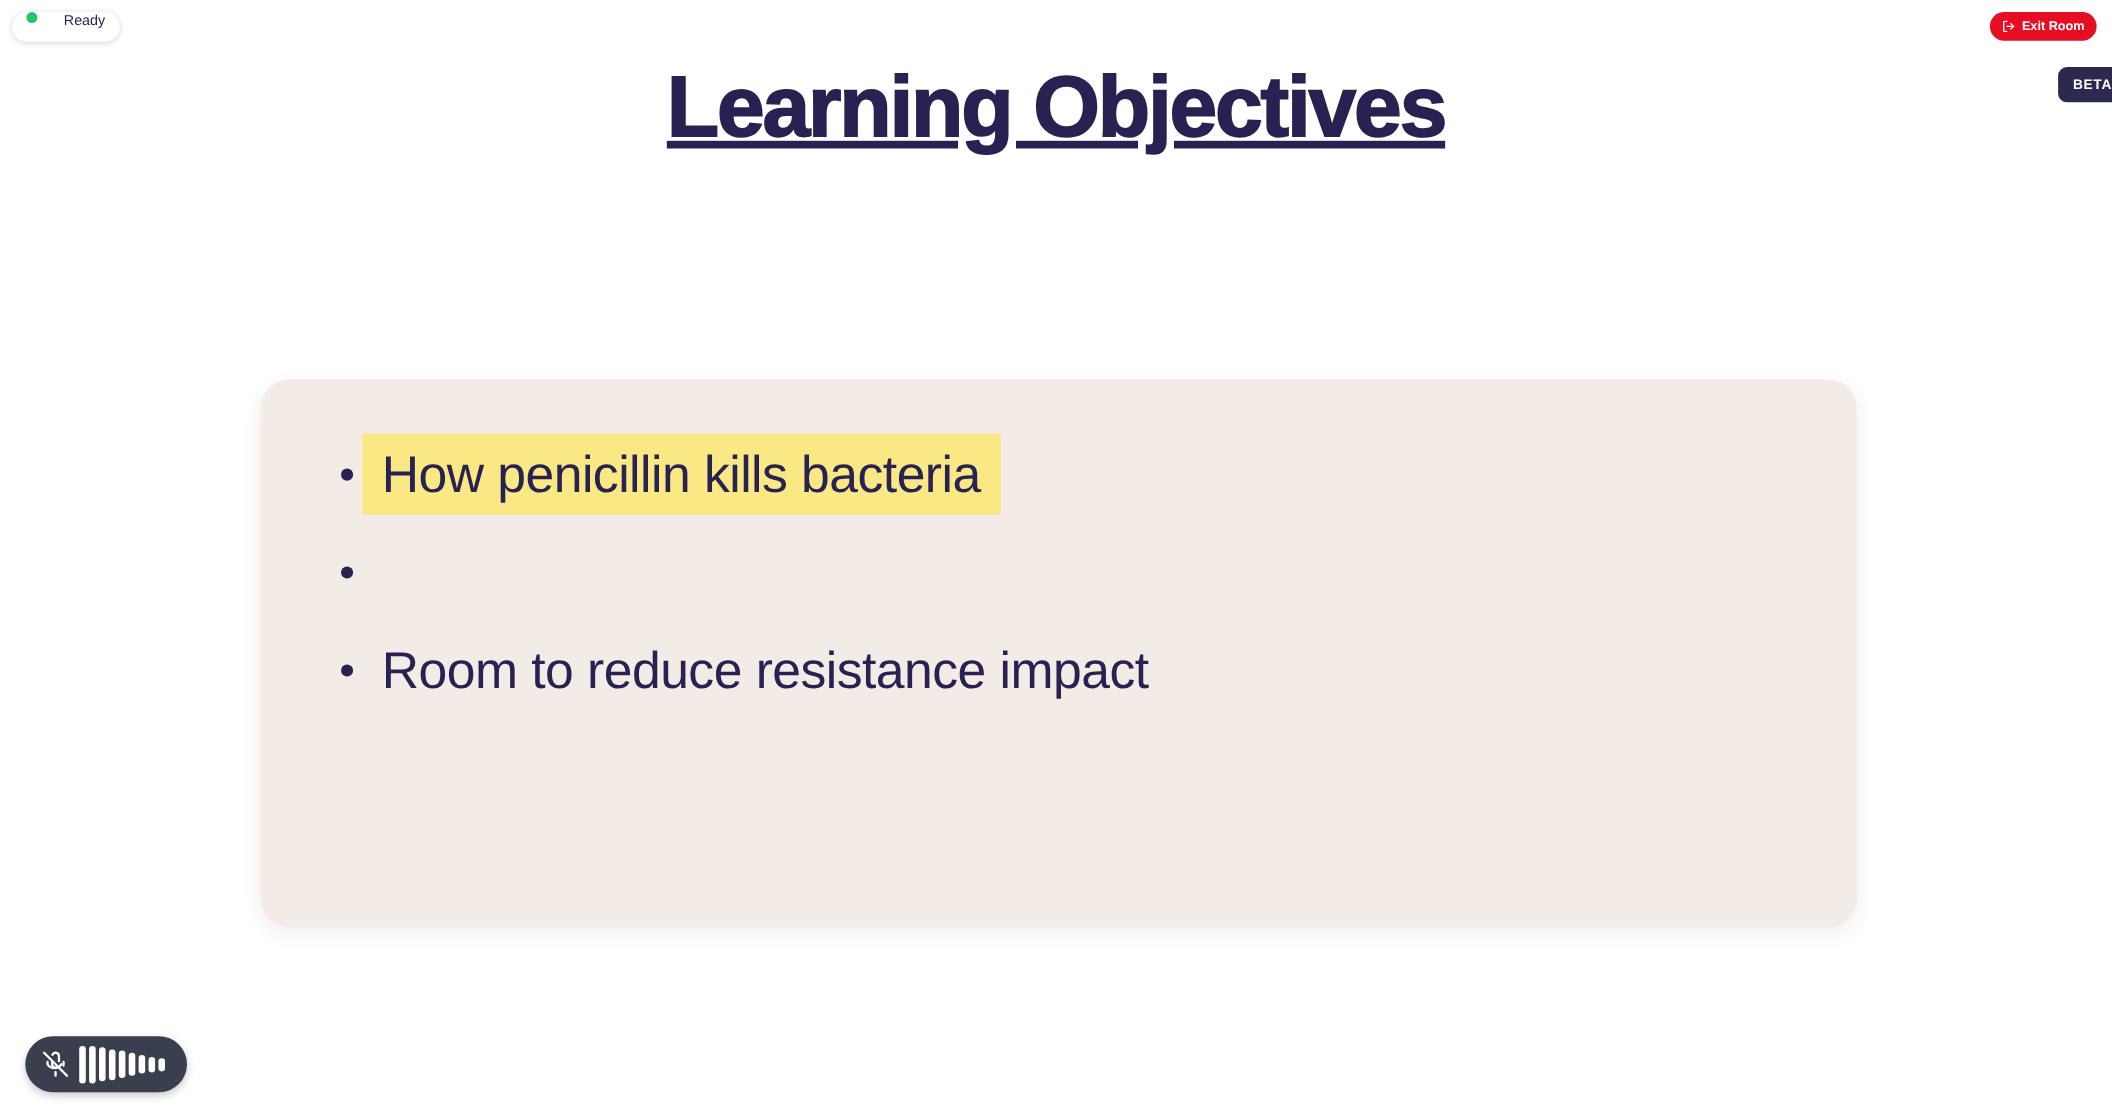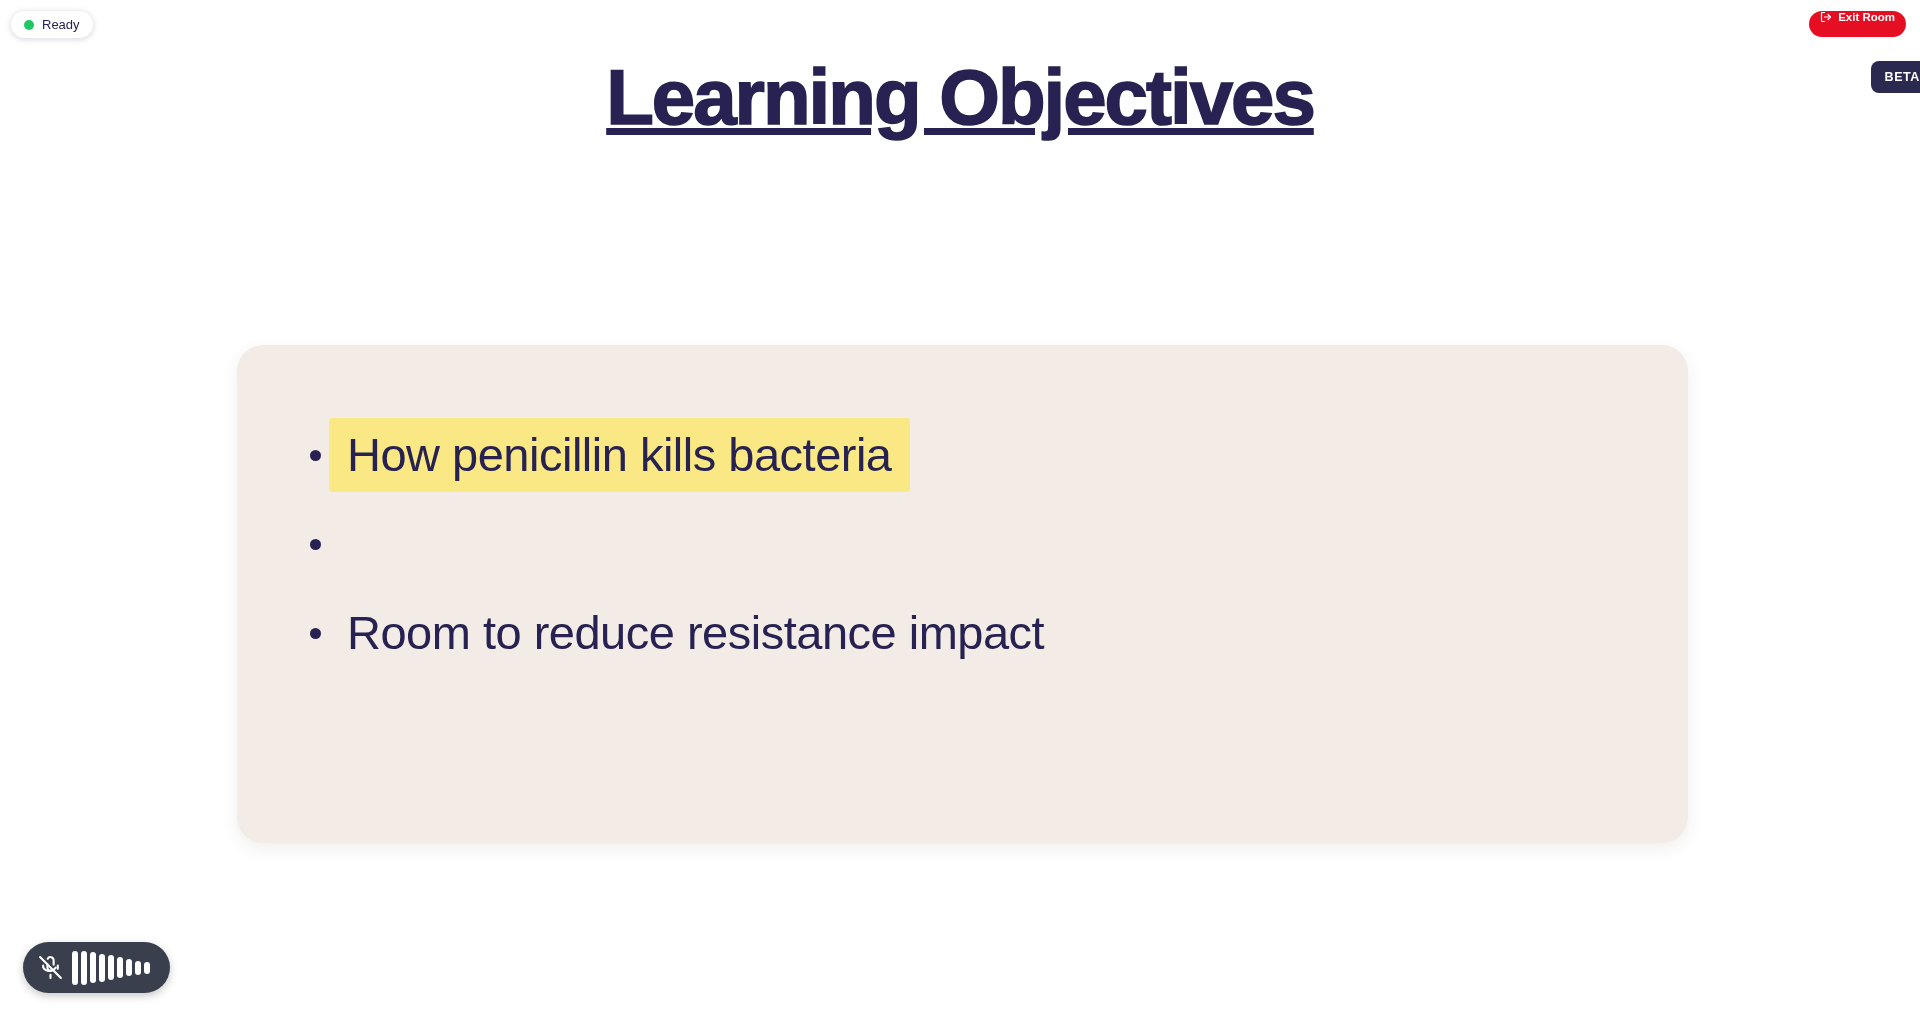--- a/index.html
+++ b/index.html
@@ -10,32 +10,32 @@
     overflow:hidden;
     font-family:"Liberation Sans", sans-serif;
   }
 
   
   .ready-badge {
     position:absolute; left:11px; top:11px;
     height:27px; padding:0 13px;
     background:#ffffff; border-radius:14px;
     box-shadow:0 1px 6px rgba(40,40,80,.20);
-    display:flex; align-items:center; gap:8px;
+    display:flex; gap:24px;
   }
   .ready-dot { width:10px; height:10px; border-radius:50%; background:var(--ready-green); }
   .ready-label { font-size:13px; color:var(--navy); font-weight:500; }
 
   
   .exit-button {
     position:absolute; top:11px; right:14px;
     height:26px; padding:0 11px;
     background:var(--exit-red); color:#fff;
     border:none; border-radius:13px;
-    display:flex; align-items:flex-start; gap:6px;
+    display:flex; align-items:center; gap:6px;
     font-family:"Liberation Sans", sans-serif;
     font-size:11.5px; font-weight:700; cursor:pointer;
   }
   .exit-button svg { width:12px; height:12px; stroke:#fff; fill:none; stroke-width:2.4; stroke-linecap:round; stroke-linejoin:round; }
 
   
   .beta-badge {
     position:absolute; top:61px; right:-26px;
     height:32px; padding:0 26px 0 14px;
     background:var(--beta-bg); color:#ffffff;
@@ -55,21 +55,21 @@
   }
 
   
   .content-card {
     position:absolute; left:237px; top:345px;
     width:1451px; height:498px;
     background:var(--card-bg);
     border-radius:26px;
     box-shadow:0 6px 18px rgba(70,55,40,.08);
   }
-  .bullet-list { padding:82px 40px 0 73px; }
+  .bullet-list { padding:58px 40px 0 73px; }
   .bullet-item { display:flex; align-items:center; height:56px; margin-bottom:33px; }
   .bullet-dot {
     width:11px; height:11px; border-radius:50%;
     background:var(--navy); margin-right:26px; flex:none;
   }
   .bullet-text {
     font-size:47px; color:var(--navy);
     letter-spacing:-.5px; white-space:nowrap; line-height:1.15;
   }
   .bullet-text.highlighted {

